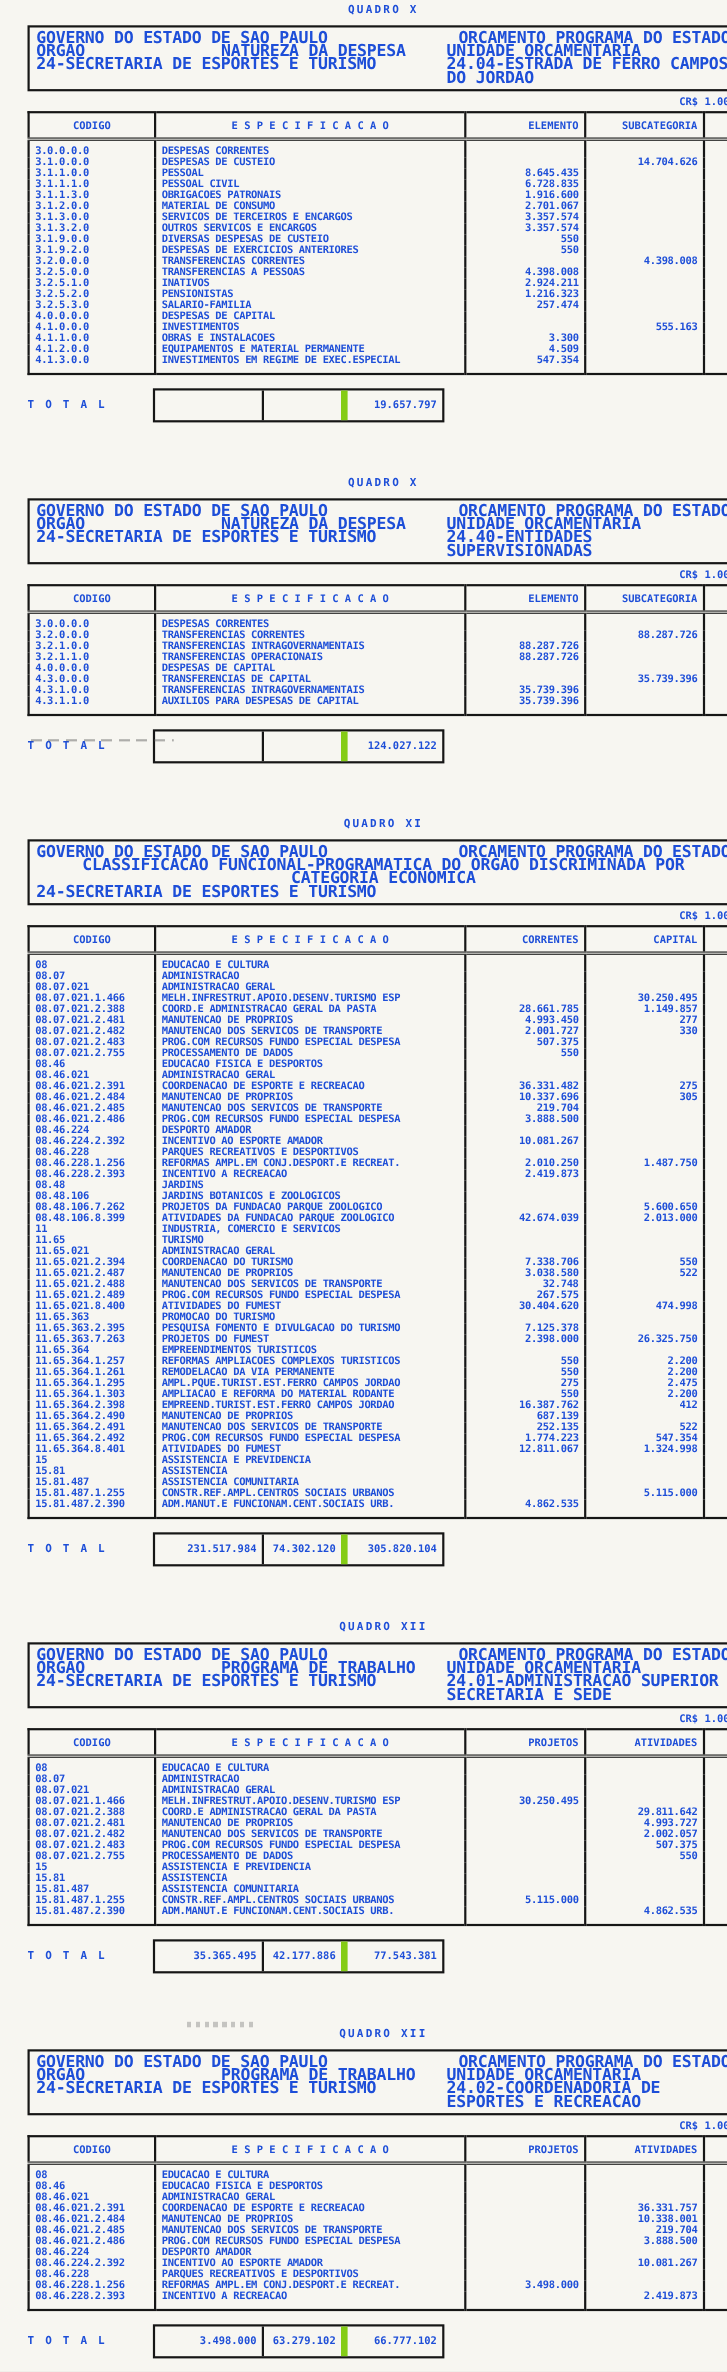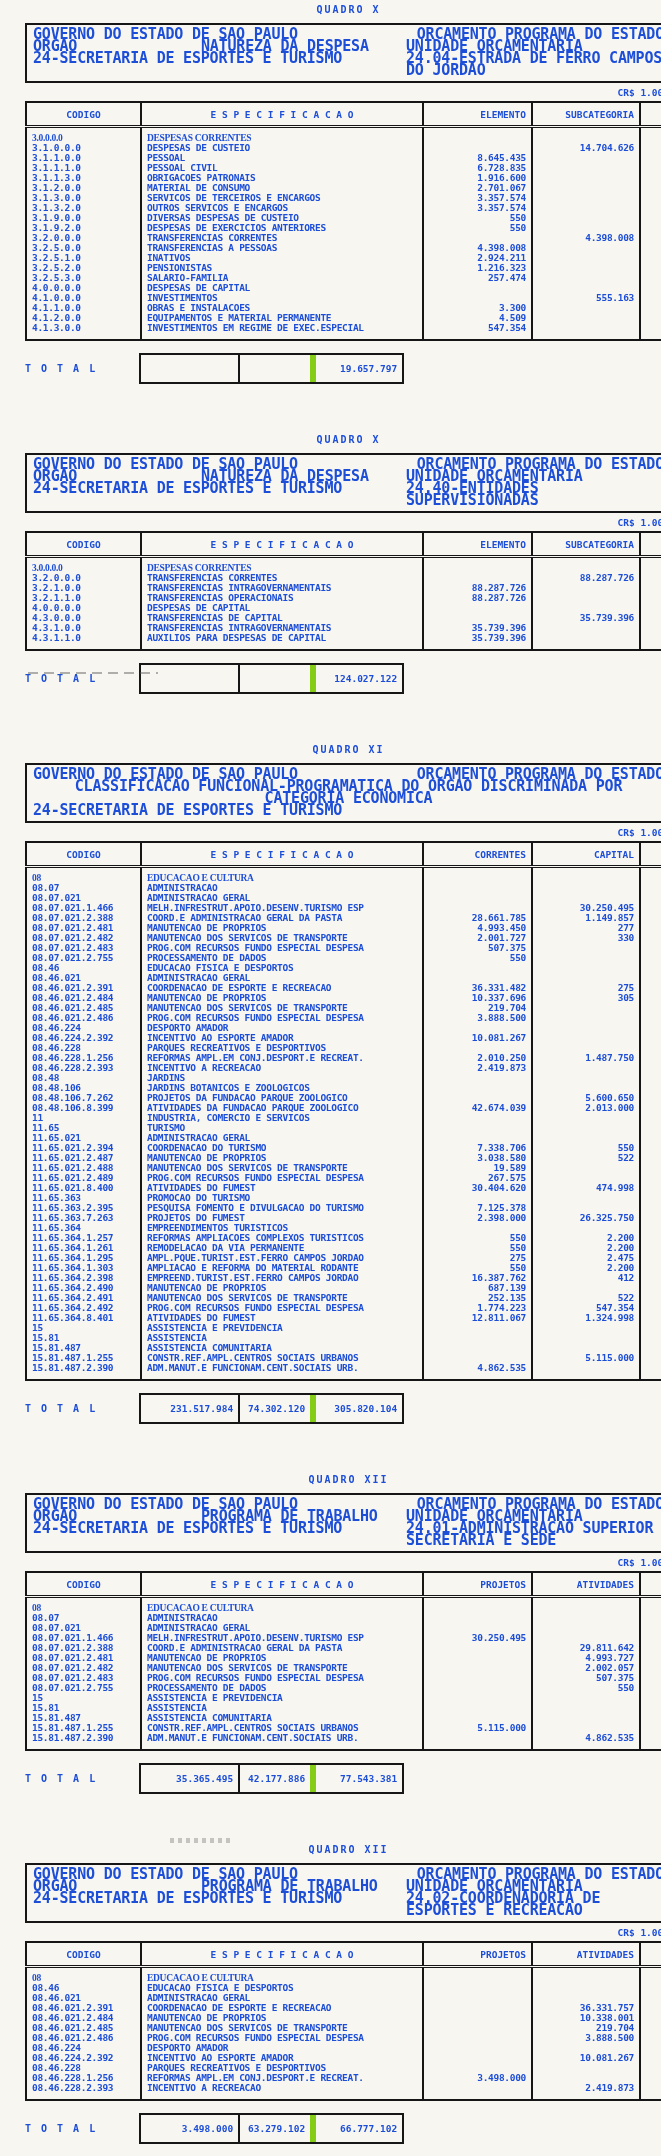--- a/index.html
+++ b/index.html
@@ -79,21 +79,21 @@
   td.col1, td.col2, td.col3, td.col4 { border-left: 2px solid #161616; }
 
   table.dtable tbody td {
     padding: 0 5px;
     line-height: 10px;
     height: 10px;
     vertical-align: top;
     white-space: nowrap;
     overflow: hidden;
   }
-  table.dtable tbody tr:first-child td { padding-top: 5px; font-family: Liberation Serif, serif; }
+  table.dtable tbody tr:first-child td { padding-top: 5px; }
   table.dtable tbody tr:last-child td { padding-bottom: 6px; }
   td.col0, td.col1 { text-align: left; }
   td.col2, td.col3, td.col4 { text-align: right; }
 
   .totalrow {
     display: flex;
     align-items: center;
     justify-content: flex-start;
     margin: 12px 7px 0 7px;
   }
@@ -635,21 +635,21 @@
           <tr>
             <td class="col0">11.65.021.2.487</td>
             <td class="col1">MANUTENCAO DE PROPRIOS</td>
             <td class="col2">3.038.580</td>
             <td class="col3">522</td>
             <td class="col4"></td>
           </tr>
           <tr>
             <td class="col0">11.65.021.2.488</td>
             <td class="col1">MANUTENCAO DOS SERVICOS DE TRANSPORTE</td>
-            <td class="col2">19.589</td>
+            <td class="col2">32.748</td>
             <td class="col3"></td>
             <td class="col4"></td>
           </tr>
           <tr>
             <td class="col0">11.65.021.2.489</td>
             <td class="col1">PROG.COM RECURSOS FUNDO ESPECIAL DESPESA</td>
             <td class="col2">267.575</td>
             <td class="col3"></td>
             <td class="col4"></td>
           </tr>

